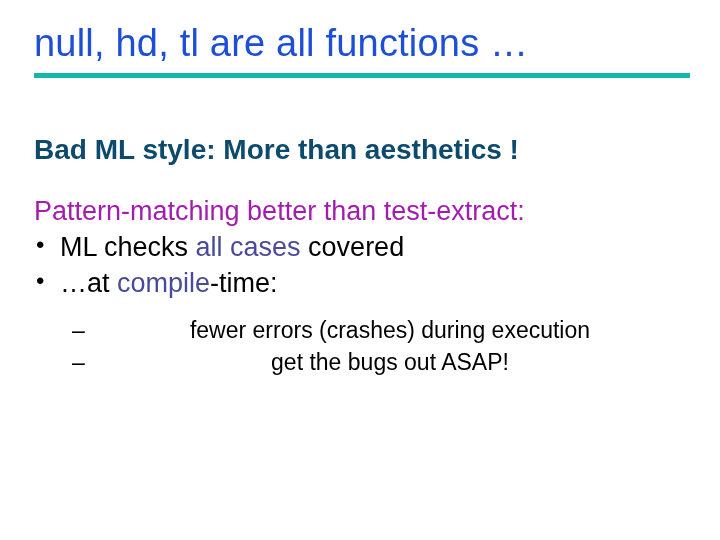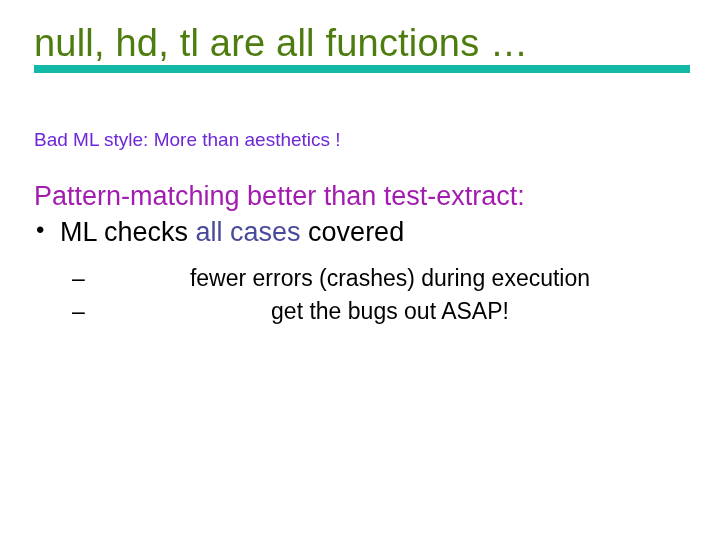--- a/index.html
+++ b/index.html
@@ -5,32 +5,32 @@
   * { margin: 0; padding: 0; box-sizing: border-box; }
   html, body { width: 720px; height: 540px; overflow: hidden; }
   body {
     background: #ffffff;
     font-family: "Trebuchet MS", "Lucida Sans", Verdana, sans-serif;
     color: #000;
     padding: 22px 30px 30px 34px;
   }
   .title {
     font-size: 38px;
-    color: #4d7c0f;
+    color: #1d4ed8;
     font-weight: 400;
     letter-spacing: 0.2px;
-    padding-bottom: 0;
-    border-bottom: 8px solid #14b8a6;
+    padding-bottom: 8px;
+    border-bottom: 5px solid #14b8a6;
     margin-bottom: 56px;
   }
   .subtitle {
-    font-size: 19px;
-    color: #6d28d9;
+    font-size: 28px;
+    color: #0c4a6e;
     margin-bottom: 30px;
-    font-weight: 400;
+    font-weight: 700;
   }
   .lead {
     font-size: 27px;
     color: #a21caf;
     margin-bottom: 2px;
     font-weight: 400;
   }
   .bullets {
     list-style: none;
     margin-left: 0;
@@ -75,18 +75,21 @@
 <h1 class="title">null, hd, tl are all functions …</h1>
 
 <p class="subtitle">Bad ML style: More than aesthetics !</p>
 
 <p class="lead">Pattern-matching better than test-extract:</p>
 
 <ul class="bullets">
   <li>
     <span>ML checks </span><span class="em">all cases</span><span> covered</span>
   </li>
+  <li>
+    <span>…at </span><span class="em">compile</span><span>-time:</span>
+  </li>
 </ul>
 
 <ul class="subbullets">
   <li>fewer errors (crashes) during execution</li>
   <li>get the bugs out ASAP!</li>
 </ul>
 
 </body></html>

